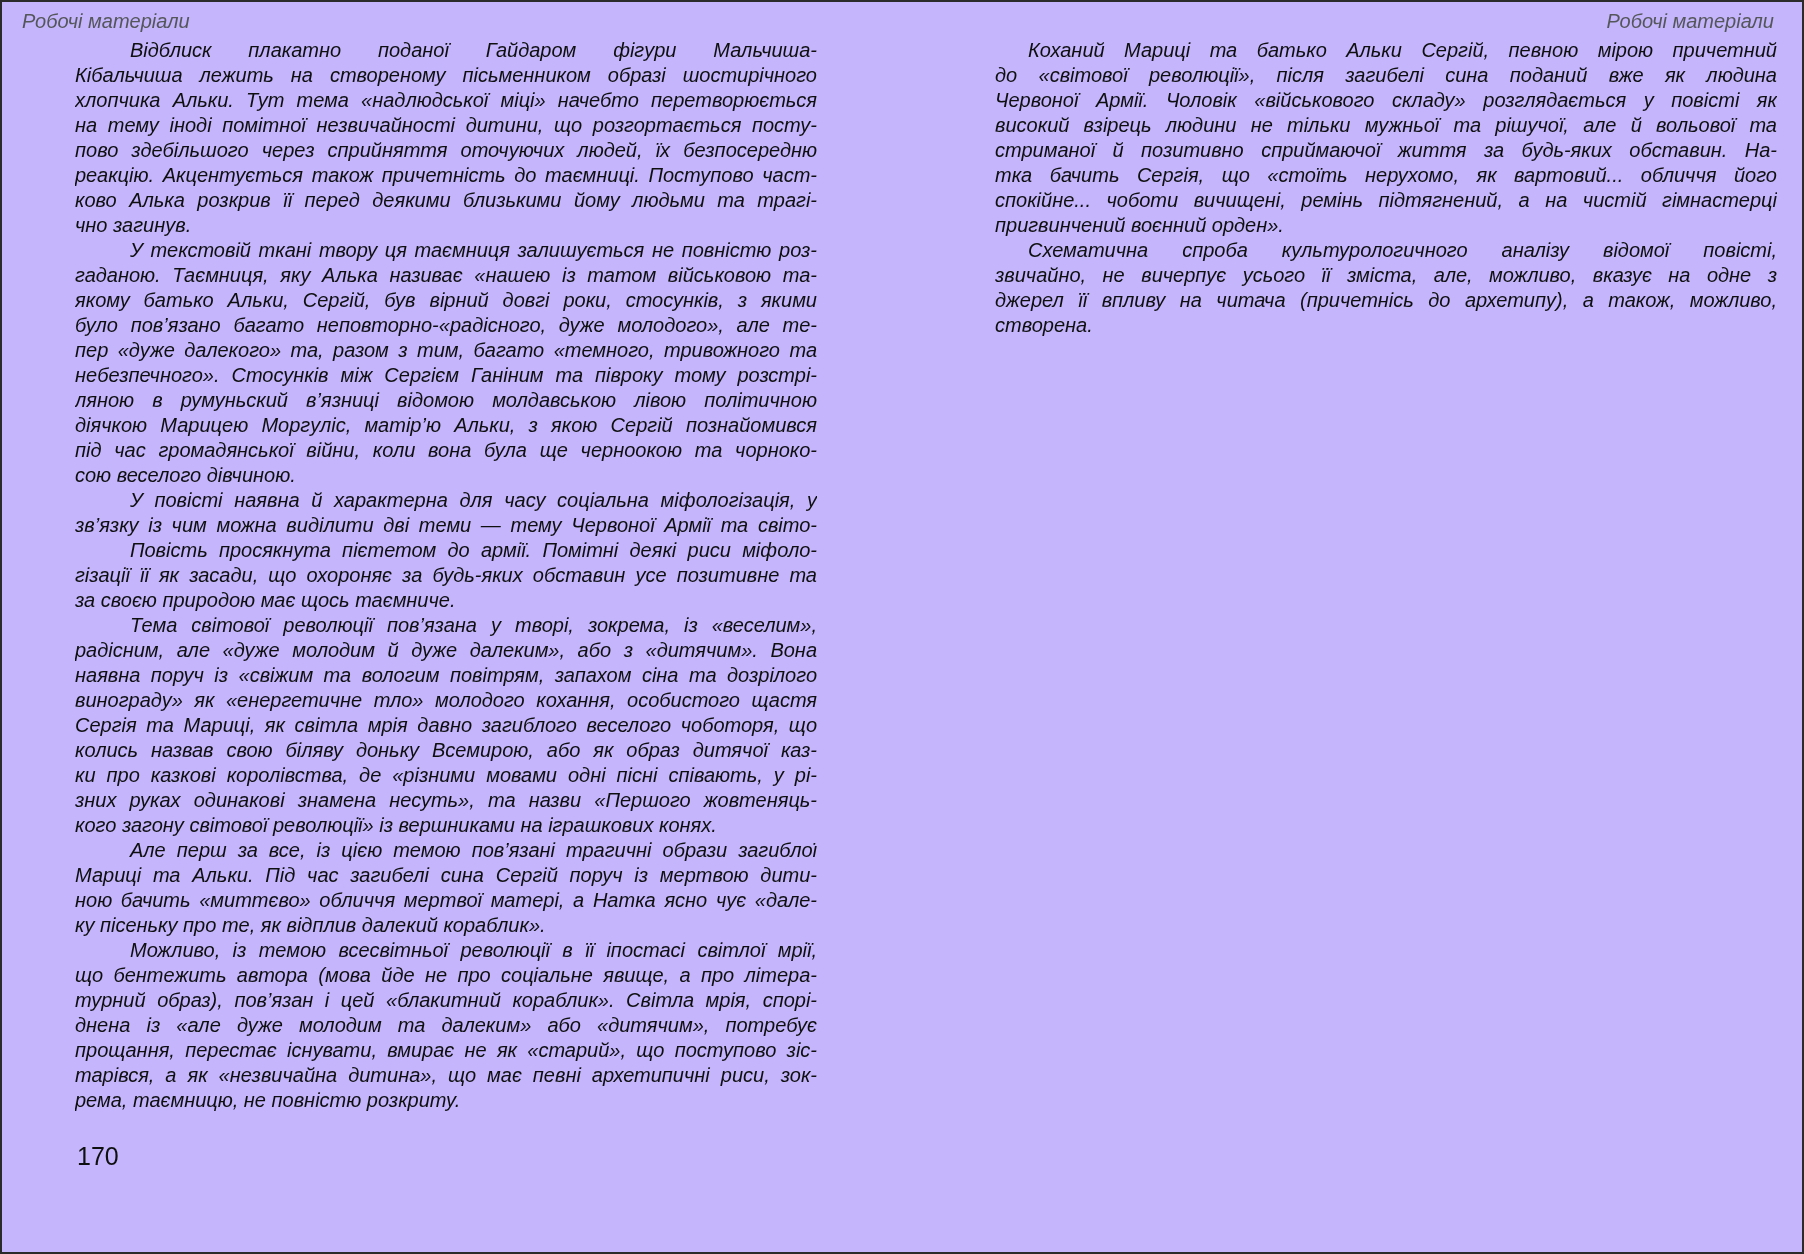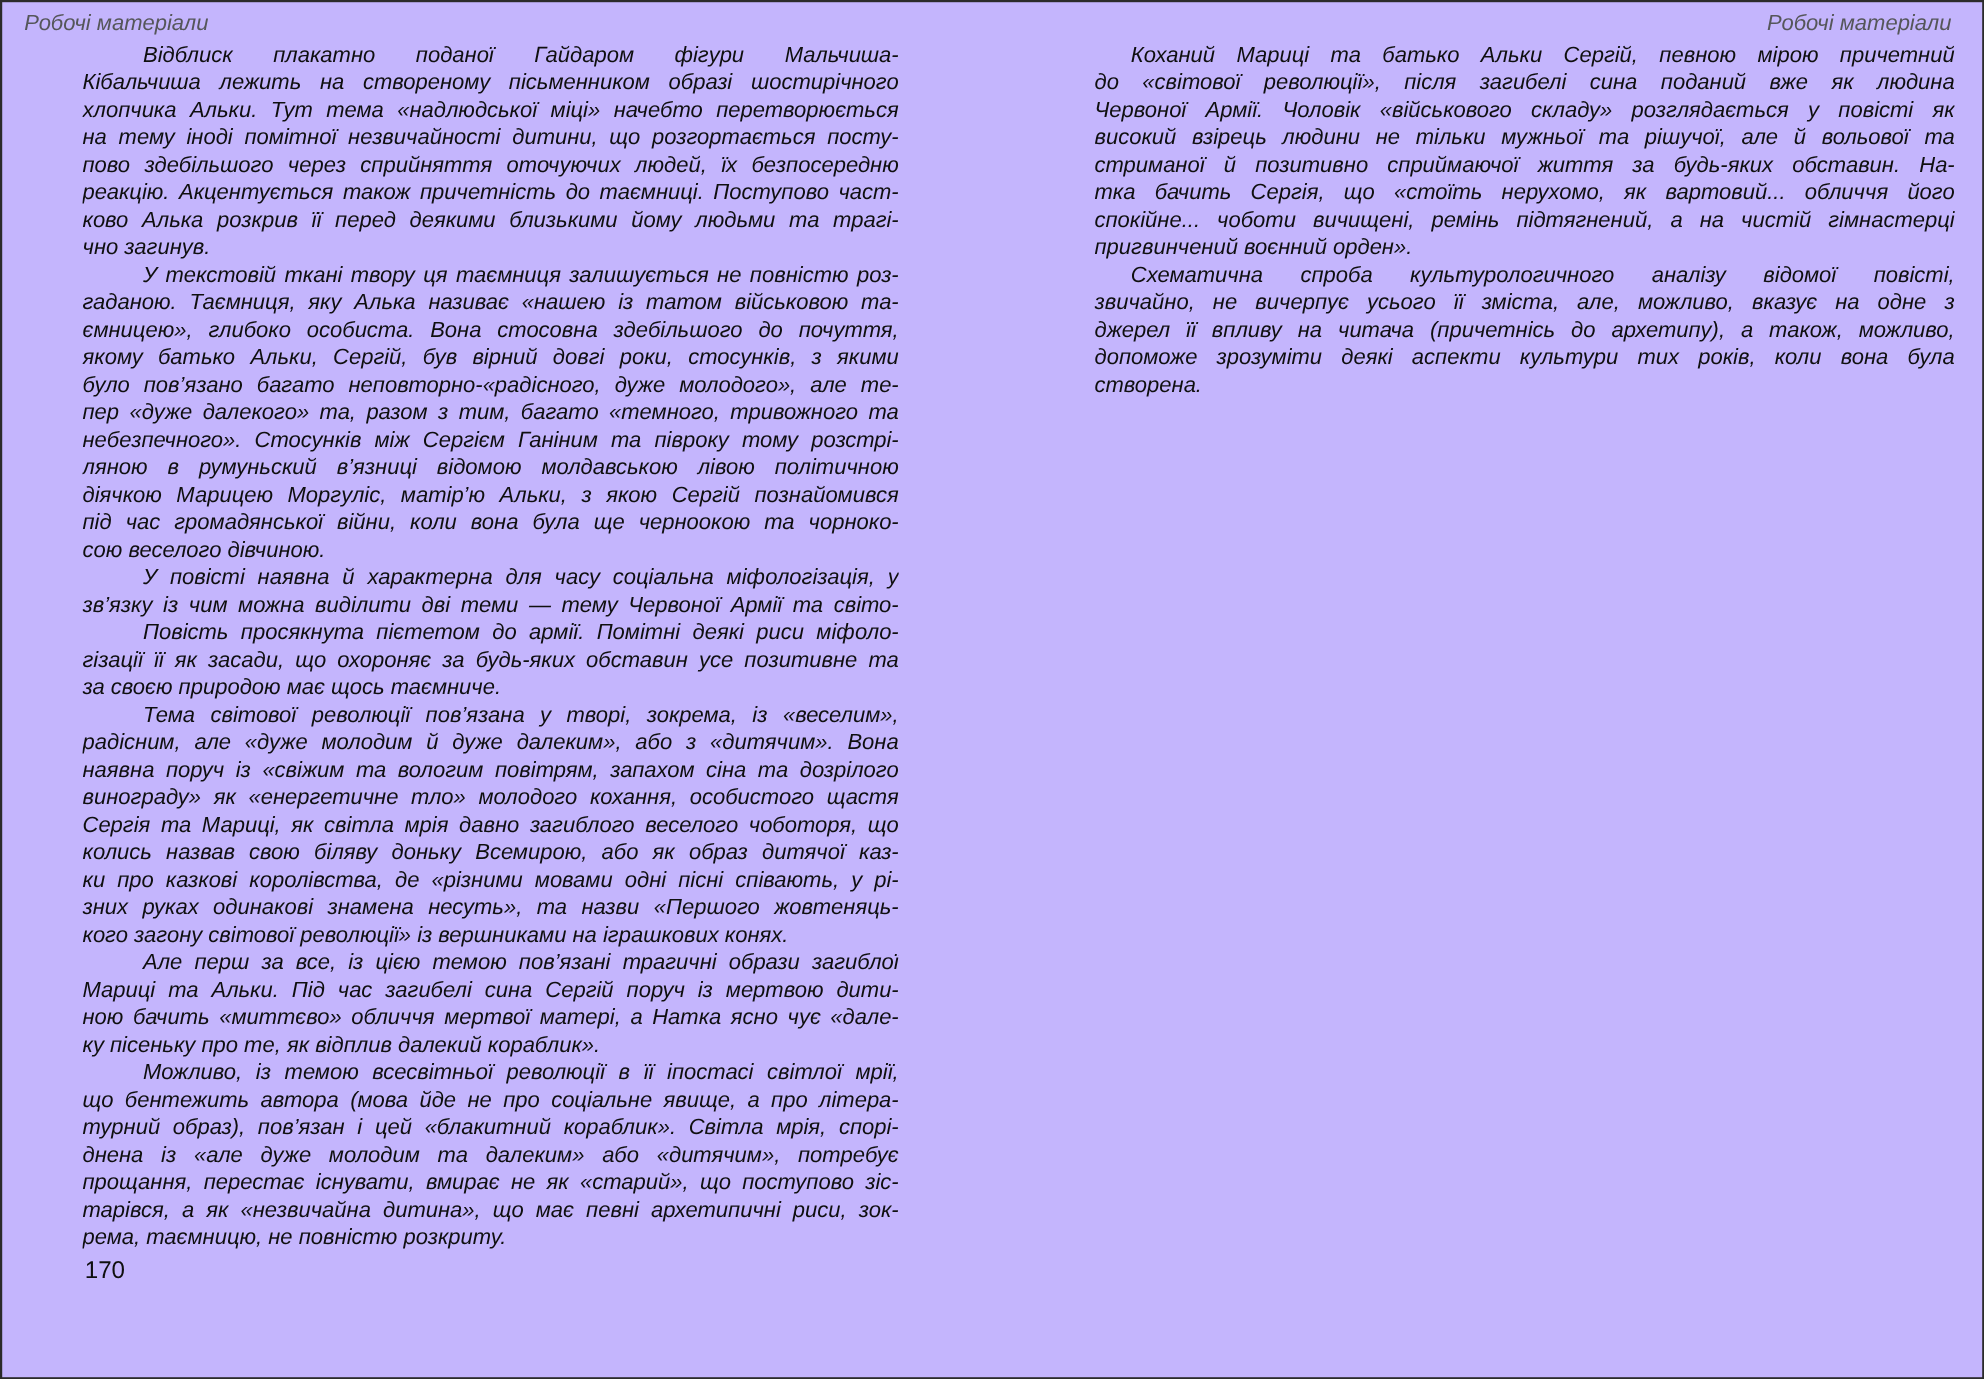--- a/index.html
+++ b/index.html
@@ -38,21 +38,21 @@
     white-space: normal;
     overflow: hidden;
   }
   .col-left  .line.first { padding-left: 55px; }
   .col-right .line.first { padding-left: 33px; }
   .line.last { text-align-last: left; }
   .page-number {
     position: absolute;
     left: 75px;
     top: 1140px;
-    font-size: 22px;
+    font-size: 25px;
     color: #0f0f0f;
   }
 </style>
 </head>
 <body>
 
 <div class="sheet">
   <div class="running-header left">Робочі матеріали</div>
   <div class="running-header right">Робочі матеріали</div>
 
@@ -63,21 +63,20 @@
         <div class="line">хлопчика Альки. Тут тема «надлюдської міці» начебто перетворюється</div>
         <div class="line">на тему іноді помітної незвичайності дитини, що розгортається посту-</div>
         <div class="line">пово здебільшого через сприйняття оточуючих людей, їх безпосередню</div>
         <div class="line">реакцію. Акцентується також причетність до таємниці. Поступово част-</div>
         <div class="line">ково Алька розкрив її перед деякими близькими йому людьми та трагі-</div>
         <div class="line last">чно загинув.</div>
       </div>
       <div class="paragraph">
         <div class="line first">У текстовій ткані твору ця таємниця залишується не повністю роз-</div>
         <div class="line">гаданою. Таємниця, яку Алька називає «нашею із татом військовою та-</div>
-        <div class="line">ємницею», глибоко особиста. Вона стосовна здебільшого до почуття,</div>
         <div class="line">якому батько Альки, Сергій, був вірний довгі роки, стосунків, з якими</div>
         <div class="line">було пов’язано багато неповторно-«радісного, дуже молодого», але те-</div>
         <div class="line">пер «дуже далекого» та, разом з тим, багато «темного, тривожного та</div>
         <div class="line">небезпечного». Стосунків між Сергієм Ганіним та півроку тому розстрі-</div>
         <div class="line">ляною в румуньский в’язниці відомою молдавською лівою політичною</div>
         <div class="line">діячкою Марицею Моргуліс, матір’ю Альки, з якою Сергій познайомився</div>
         <div class="line">під час громадянської війни, коли вона була ще черноокою та чорноко-</div>
         <div class="line last">сою веселого дівчиною.</div>
       </div>
       <div class="paragraph">
@@ -125,19 +124,18 @@
         <div class="line">високий взірець людини не тільки мужньої та рішучої, але й вольової та</div>
         <div class="line">стриманої й позитивно сприймаючої життя за будь-яких обставин. На-</div>
         <div class="line">тка бачить Сергія, що «стоїть нерухомо, як вартовий... обличчя його</div>
         <div class="line">спокійне... чоботи вичищені, ремінь підтягнений, а на чистій гімнастерці</div>
         <div class="line last">пригвинчений воєнний орден».</div>
       </div>
       <div class="paragraph">
         <div class="line first">Схематична спроба культурологичного аналізу відомої повісті,</div>
         <div class="line">звичайно, не вичерпує усього її зміста, але, можливо, вказує на одне з</div>
         <div class="line">джерел її впливу на читача (причетнісь до архетипу), а також, можливо,</div>
-        <div class="line">допоможе зрозуміти деякі аспекти культури тих років, коли вона була</div>
         <div class="line last">створена.</div>
       </div>
     </div>
 
   <div class="page-number">170</div>
 </div>
 
 </body></html>

